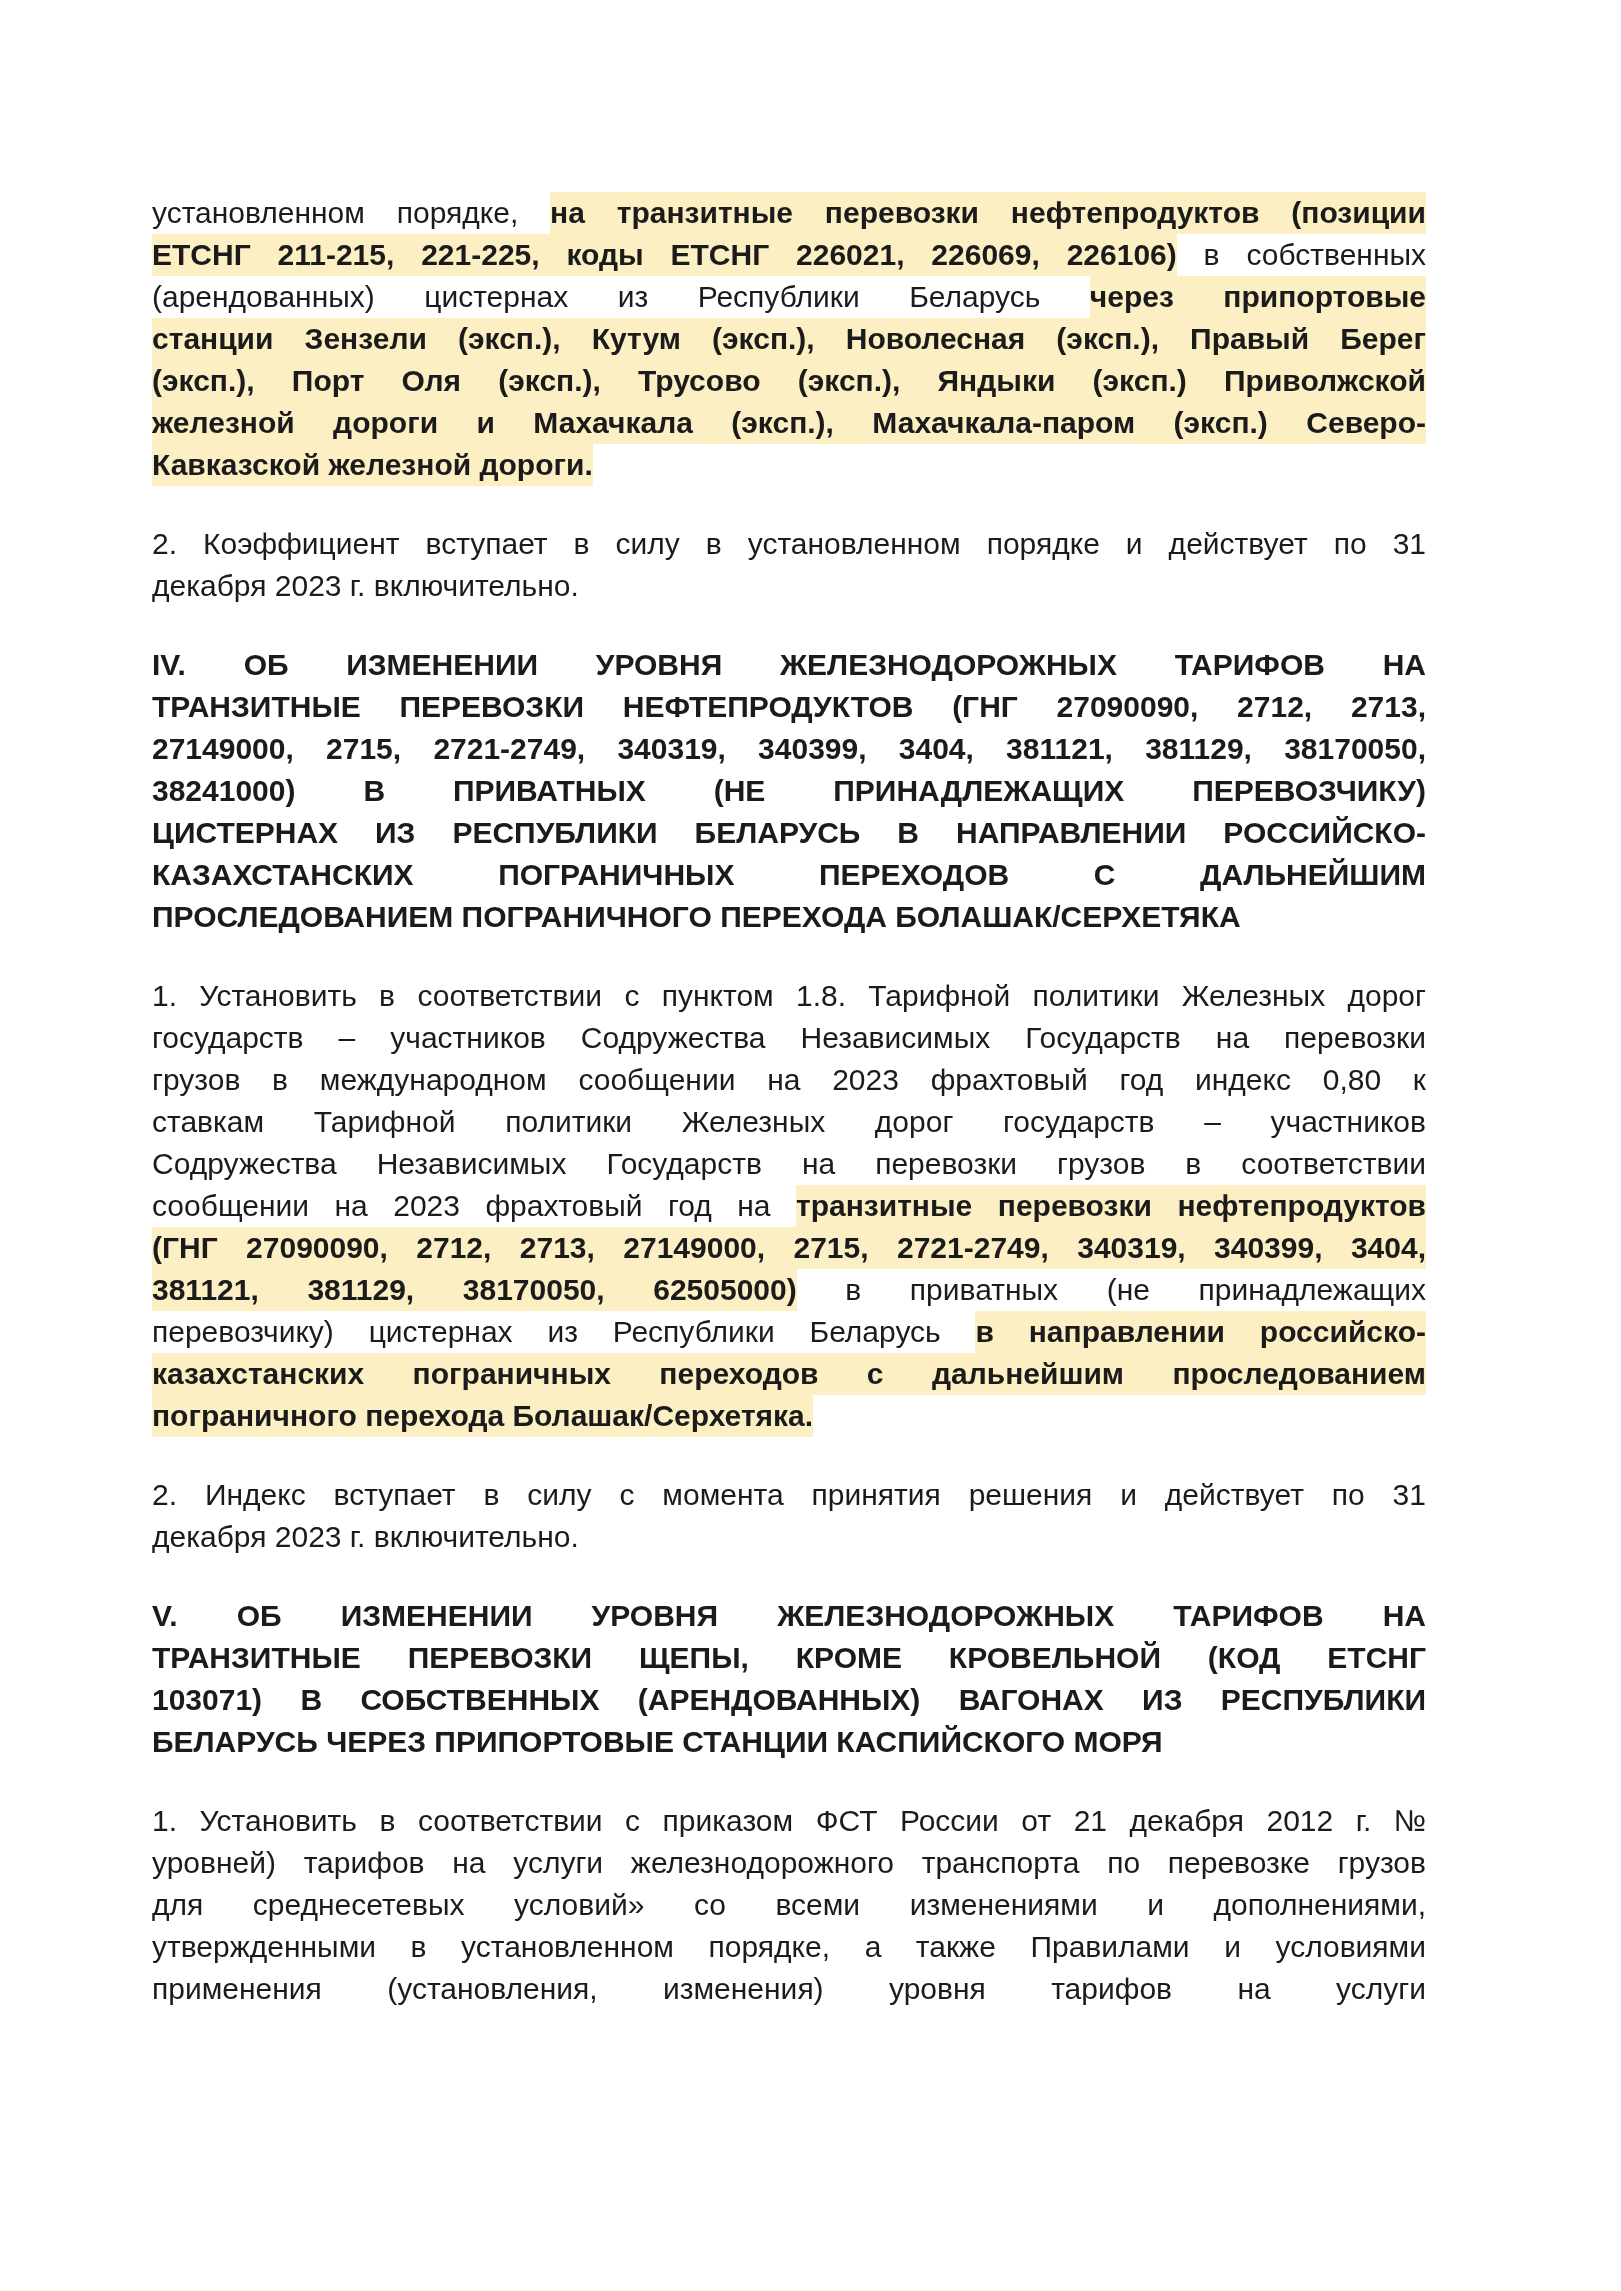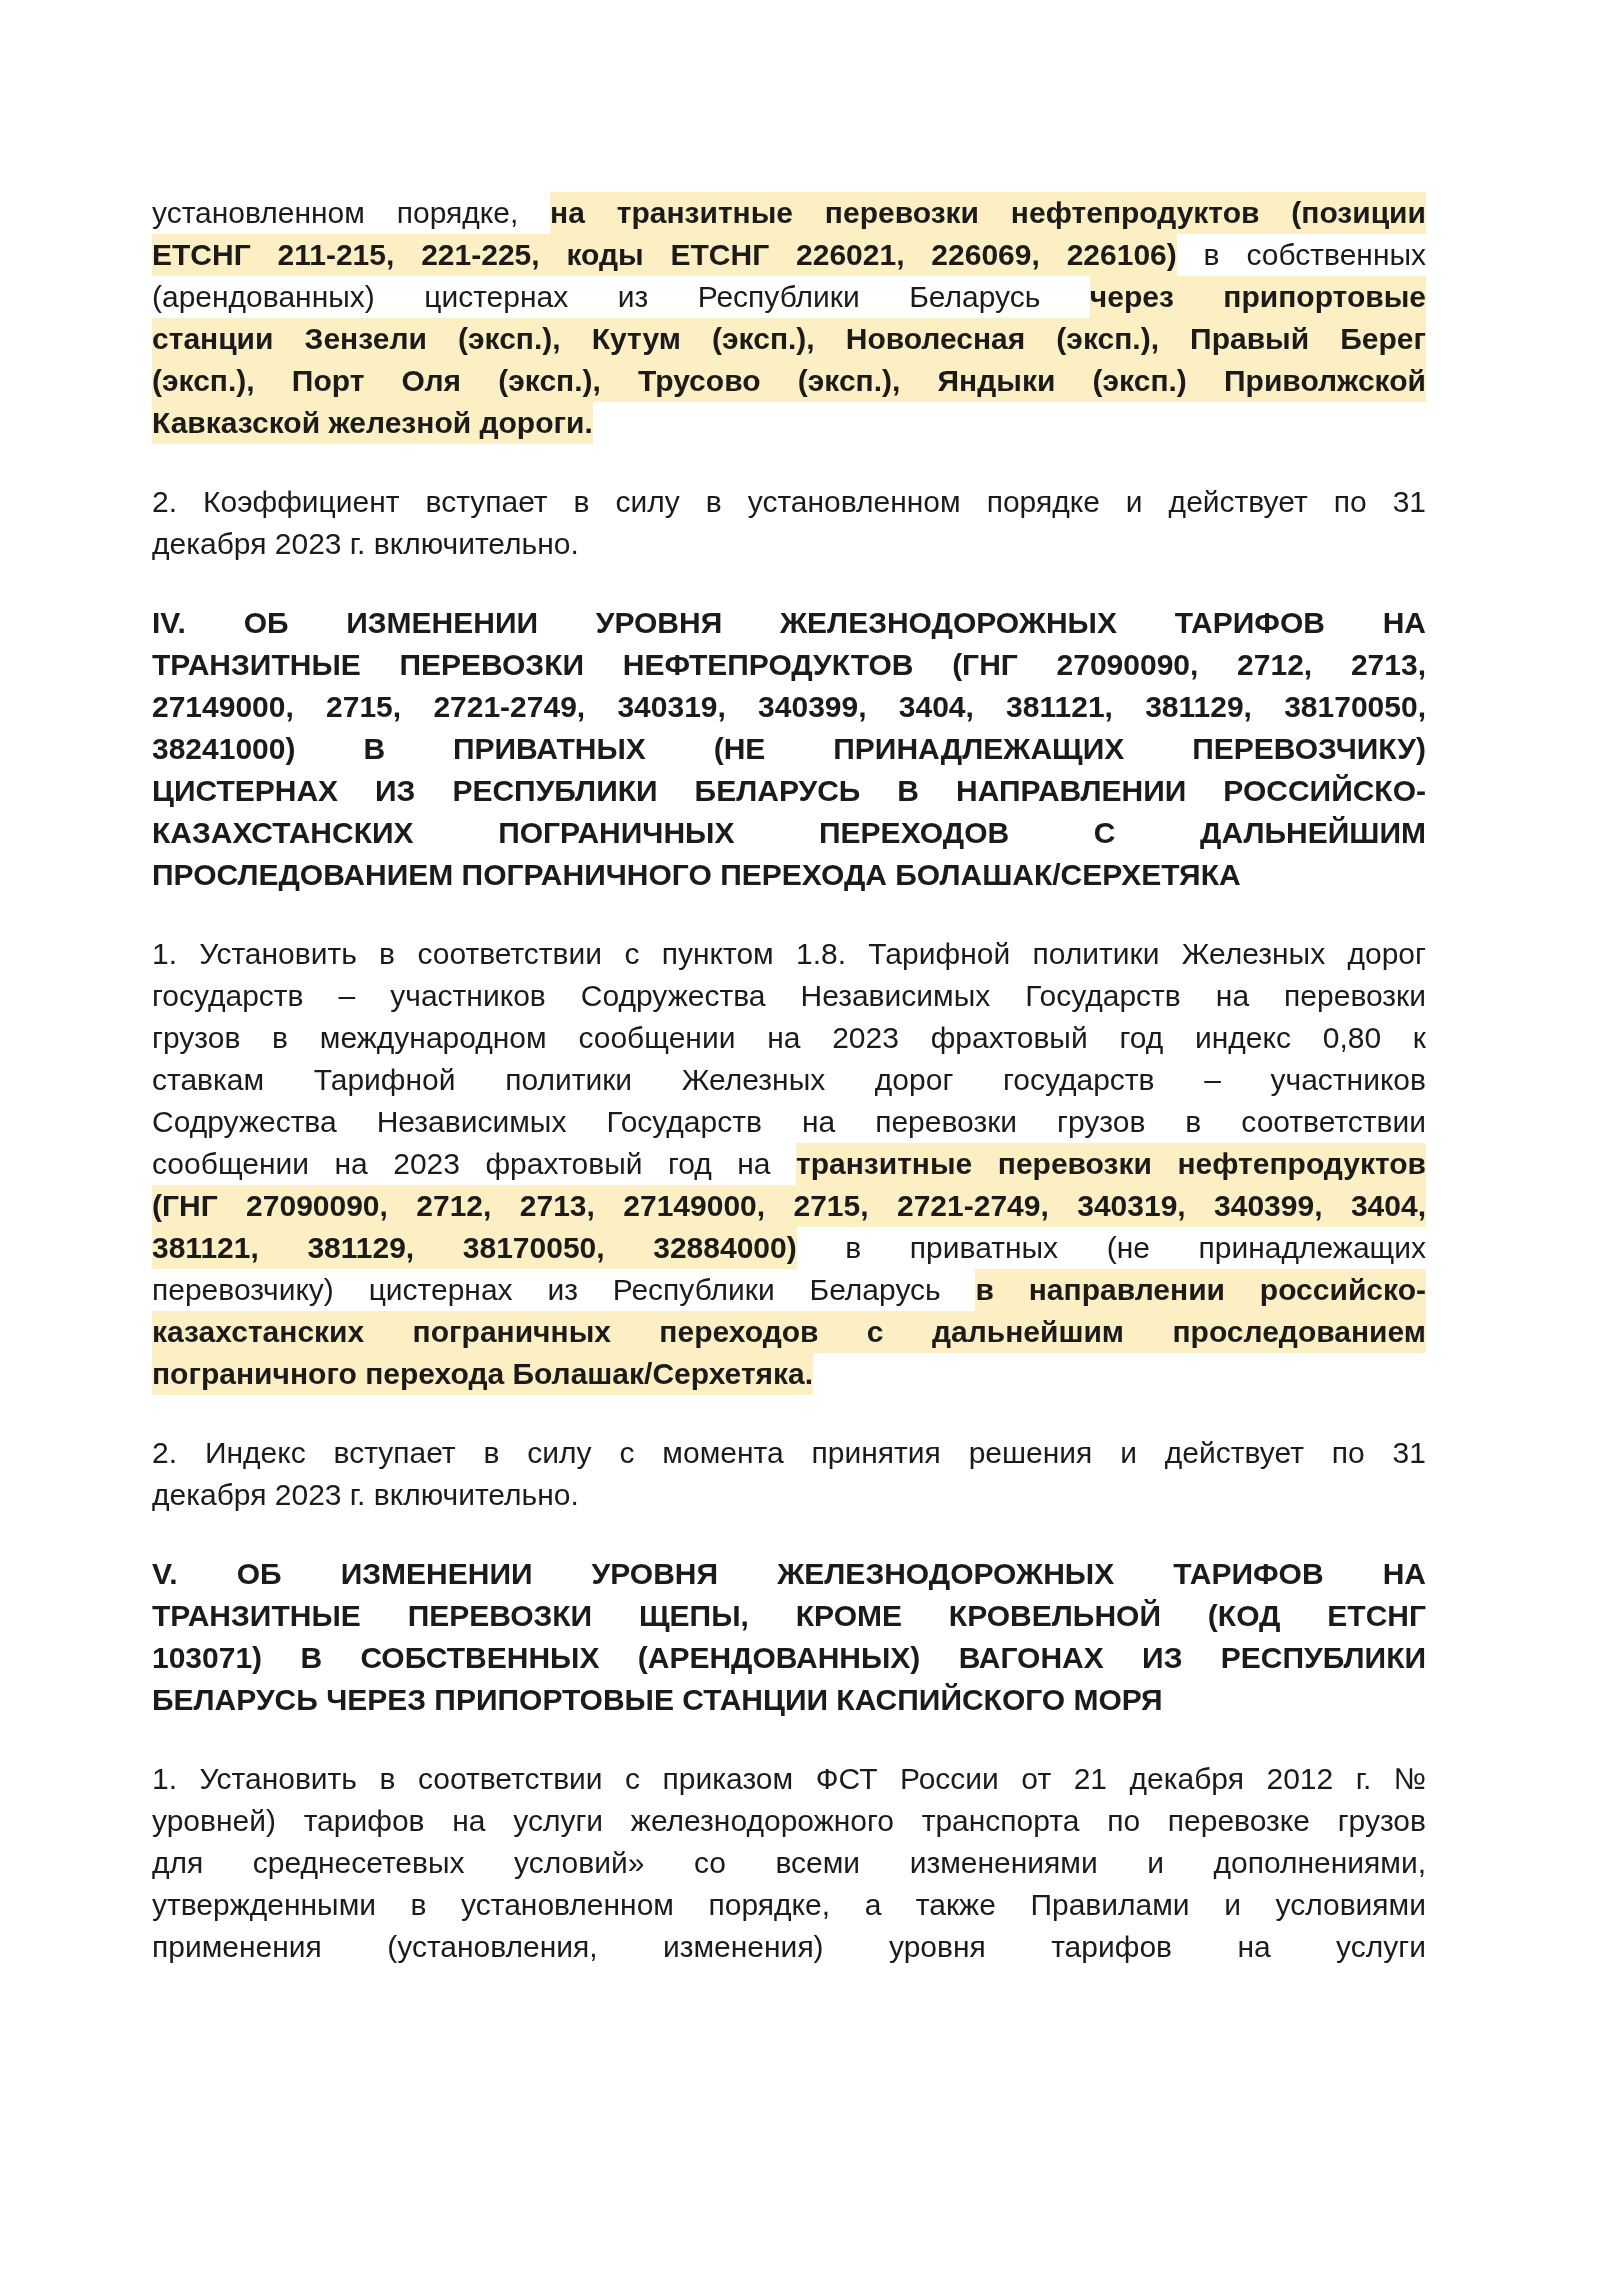--- a/index.html
+++ b/index.html
@@ -56,20 +56,21 @@
 <body>
 
 <div class="page" style="--hl-color: #fcefc4; background: rgb(255, 255, 255); color: rgb(27, 27, 27);">
   <div class="content" id="doc-content">
       <div class="block">
         <div class="line"><span class="run">установленном порядке, </span><span class="run hl">на транзитные перевозки нефтепродуктов (позиции</span></div>
         <div class="line"><span class="run hl">ЕТСНГ 211-215, 221-225, коды ЕТСНГ 226021, 226069, 226106)</span><span class="run"> в собственных</span></div>
         <div class="line"><span class="run">(арендованных) цистернах из Республики Беларусь </span><span class="run hl">через припортовые</span></div>
         <div class="line"><span class="run hl">станции Зензели (эксп.), Кутум (эксп.), Новолесная (эксп.), Правый Берег</span></div>
         <div class="line"><span class="run hl">(эксп.), Порт Оля (эксп.), Трусово (эксп.), Яндыки (эксп.) Приволжской</span></div>
+        <div class="line"><span class="run hl">железной дороги и Махачкала (эксп.), Махачкала-паром (эксп.) Северо-</span></div>
         <div class="line last-left"><span class="run hl">Кавказской железной дороги.</span></div>
       </div>
       <div class="block">
         <div class="line"><span class="run">2. Коэффициент вступает в силу в установленном порядке и действует по 31</span></div>
         <div class="line last-left"><span class="run">декабря 2023 г. включительно.</span></div>
       </div>
       <div class="block heading">
         <div class="line"><span class="run">IV. ОБ ИЗМЕНЕНИИ УРОВНЯ ЖЕЛЕЗНОДОРОЖНЫХ ТАРИФОВ НА</span></div>
         <div class="line"><span class="run">ТРАНЗИТНЫЕ ПЕРЕВОЗКИ НЕФТЕПРОДУКТОВ (ГНГ 27090090, 2712, 2713,</span></div>
         <div class="line"><span class="run">27149000, 2715, 2721-2749, 340319, 340399, 3404, 381121, 381129, 38170050,</span></div>
@@ -79,21 +80,21 @@
         <div class="line last-left"><span class="run">ПРОСЛЕДОВАНИЕМ ПОГРАНИЧНОГО ПЕРЕХОДА БОЛАШАК/СЕРХЕТЯКА</span></div>
       </div>
       <div class="block">
         <div class="line"><span class="run">1. Установить в соответствии с пунктом 1.8. Тарифной политики Железных дорог</span></div>
         <div class="line"><span class="run">государств – участников Содружества Независимых Государств на перевозки</span></div>
         <div class="line"><span class="run">грузов в международном сообщении на 2023 фрахтовый год индекс 0,80 к</span></div>
         <div class="line"><span class="run">ставкам Тарифной политики Железных дорог государств – участников</span></div>
         <div class="line"><span class="run">Содружества Независимых Государств на перевозки грузов в соответствии</span></div>
         <div class="line"><span class="run">сообщении на 2023 фрахтовый год на </span><span class="run hl">транзитные перевозки нефтепродуктов</span></div>
         <div class="line"><span class="run hl">(ГНГ 27090090, 2712, 2713, 27149000, 2715, 2721-2749, 340319, 340399, 3404,</span></div>
-        <div class="line"><span class="run hl">381121, 381129, 38170050, 32884000)</span><span class="run"> в приватных (не принадлежащих</span></div>
+        <div class="line"><span class="run hl">381121, 381129, 38170050, 62505000)</span><span class="run"> в приватных (не принадлежащих</span></div>
         <div class="line"><span class="run">перевозчику) цистернах из Республики Беларусь </span><span class="run hl">в направлении российско-</span></div>
         <div class="line"><span class="run hl">казахстанских пограничных переходов с дальнейшим проследованием</span></div>
         <div class="line last-left"><span class="run hl">пограничного перехода Болашак/Серхетяка.</span></div>
       </div>
       <div class="block">
         <div class="line"><span class="run">2. Индекс вступает в силу с момента принятия решения и действует по 31</span></div>
         <div class="line last-left"><span class="run">декабря 2023 г. включительно.</span></div>
       </div>
       <div class="block heading">
         <div class="line"><span class="run">V. ОБ ИЗМЕНЕНИИ УРОВНЯ ЖЕЛЕЗНОДОРОЖНЫХ ТАРИФОВ НА</span></div>

